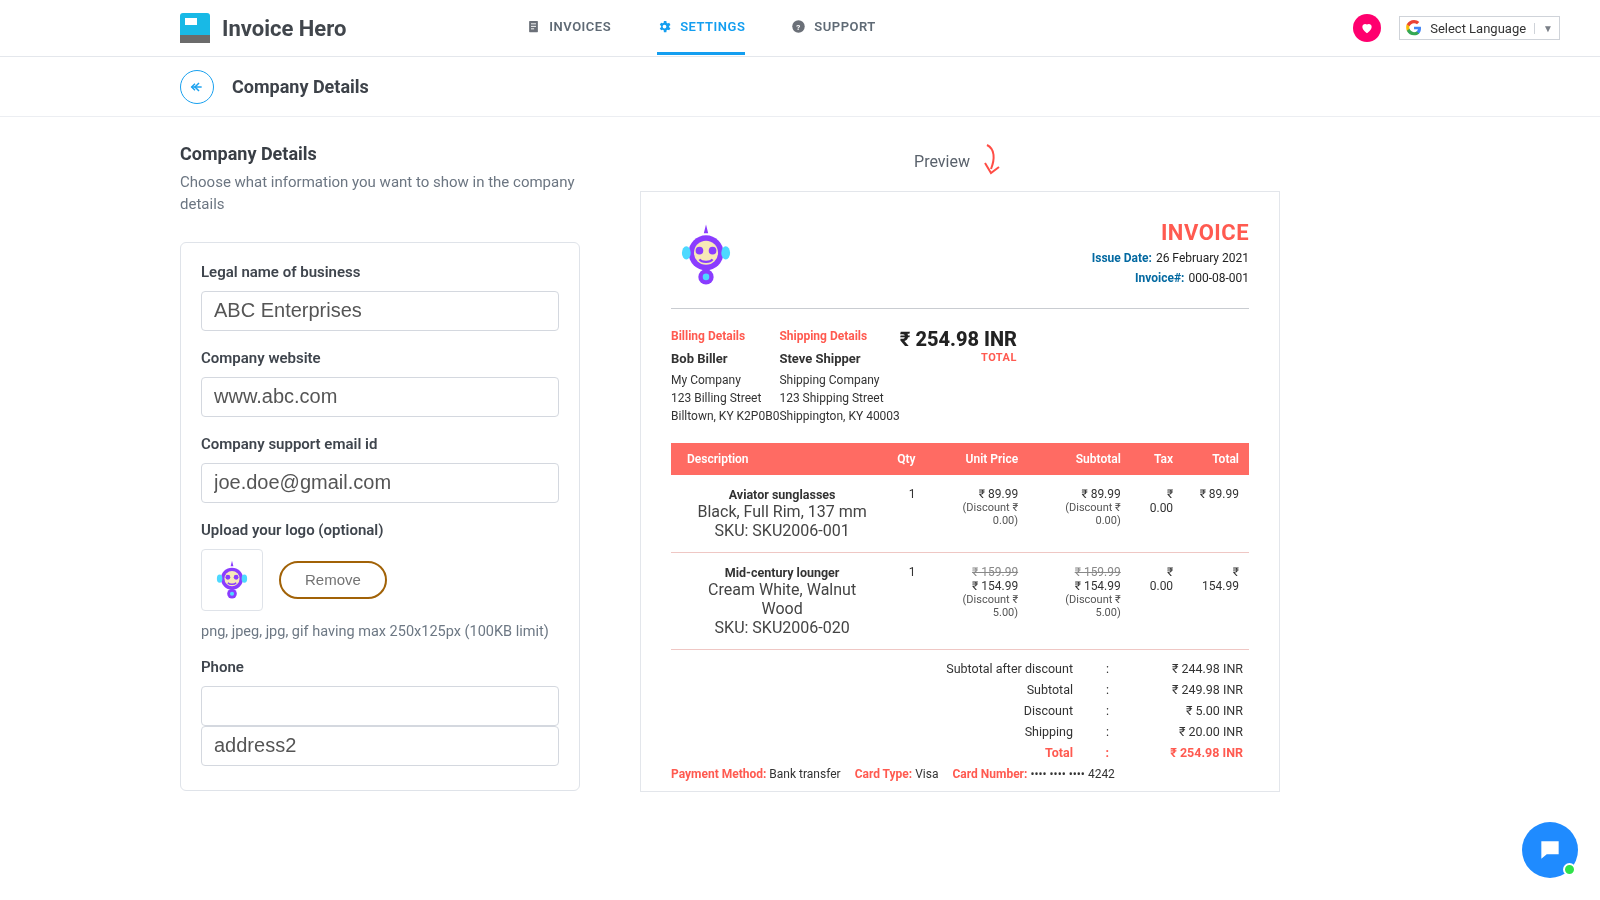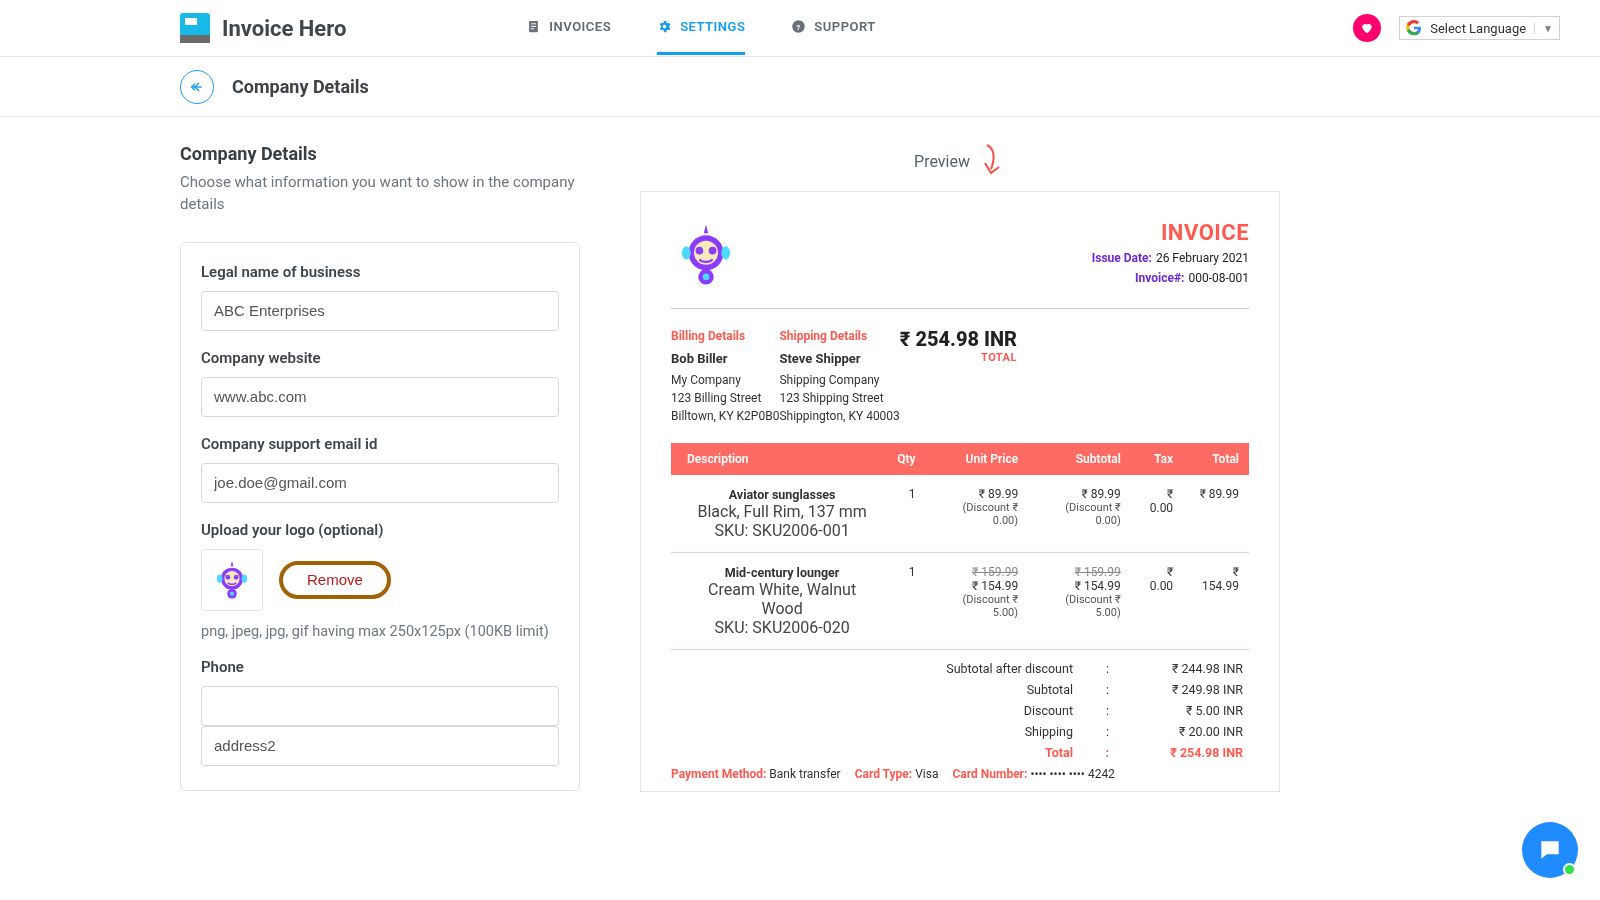--- a/index.html
+++ b/index.html
@@ -30,35 +30,35 @@
   .page-title{ font-size:18px; font-weight:700; color:#3d4249;}
 
   
   .content { display:flex; padding: 26px 0 0 180px; gap:60px; align-items:flex-start;}
   .left { width:400px; }
   .section-title{ font-size:18px; font-weight:700; color:#393e45;}
   .section-sub{ color:#6c7682; font-size:15px; margin-top:8px; line-height:1.45;}
   .formcard{ border:1px solid #dfe3e9; border-radius:6px; padding:20px 20px 24px; margin-top:26px;}
   .flabel{ font-size:15px; font-weight:600; color:#3f454d; margin-bottom:10px; margin-top:18px;}
   .flabel:first-child{ margin-top:0;}
-  .finput{ width:100%; height:40px; border:1px solid #d4d8df; border-radius:4px; padding:0 12px; font-size:15px; color:#555;}
+  .finput{ width:100%; height:40px; border:1px solid #d4d8df; border-radius:4px; padding:0 12px; font-size:20px; color:#555;}
   .logo-row{ display:flex; align-items:center; gap:16px;}
   .logo-thumb{ width:62px; height:62px; border:1px solid #dfe3e9; border-radius:4px; display:flex; align-items:center; justify-content:center;}
-  .removebtn{ height:38px; padding:0 24px; border:4px solid #a16207; border-radius:20px; background:#fff; font-size:15px; color:#b91c1c; cursor:pointer;}
+  .removebtn{ height:38px; padding:0 24px; border:2px solid #a16207; border-radius:20px; background:#fff; font-size:15px; color:#737373; cursor:pointer;}
   .logo-hint{ color:#6d7884; font-size:14.5px; margin-top:12px;}
 
   
   .right{ width:640px; }
   .preview-label{ text-align:center; display:flex; justify-content:center; align-items:center; gap:10px; color:#5a626c; font-size:16px; margin-bottom:12px;}
   .preview-label svg{ width:26px; height:36px; stroke:#ff4d45;}
   .sheet{ border:1px solid #e3e6eb; padding:28px 30px 10px; }
   .sheet-top{ display:flex; justify-content:space-between;}
   .inv-title{ color:#ff5a50; font-size:22px; font-weight:700; letter-spacing:.5px; text-align:right;}
   .inv-meta{ text-align:right; font-size:12px; margin-top:6px; color:#222;}
-  .inv-meta b{ color:#6d28d9; font-weight:700; margin-right:4px;}
+  .inv-meta b{ color:#0369a1; font-weight:700; margin-right:4px;}
   .rule{ border-top:1px solid #c9ccd1; margin:18px 0;}
   .bill-ship{ display:flex; }
   .party{ font-size:12px; line-height:1.5;}
   .party .h{ color:#ff5a50; font-weight:700; font-size:12px; margin-bottom:4px;}
   .party .name{ font-weight:700; font-size:13px; margin-bottom:2px;}
   .total-col{ text-align:right;}
   .total-amt{ font-size:20px; font-weight:800; color:#222;}
   .total-lbl{ color:#ff5a50; font-size:11px; font-weight:700; letter-spacing:.5px;}
 
   .itemtable{ width:100%; border-collapse:collapse; margin-top:18px; font-size:12px;}

